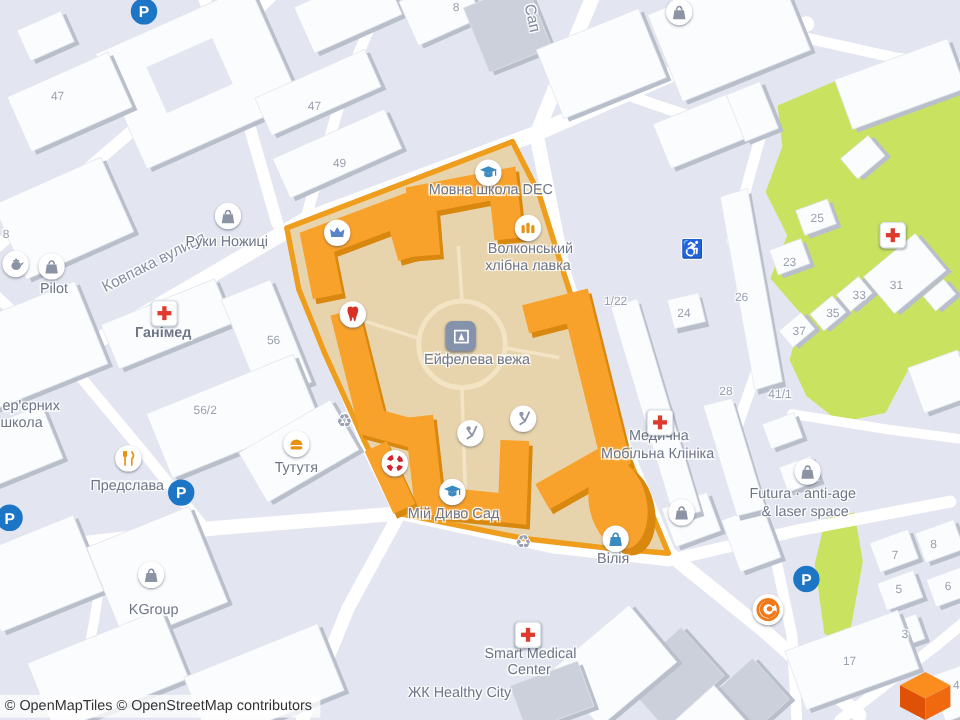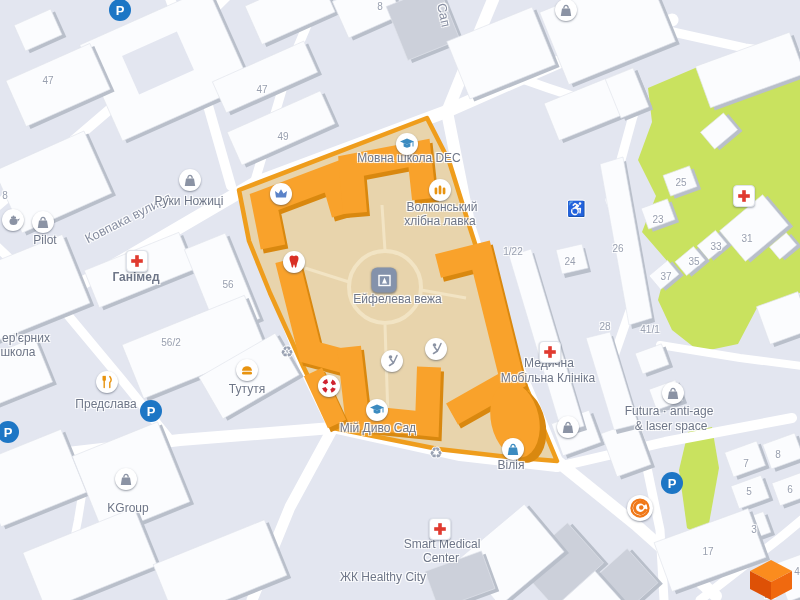--- a/index.html
+++ b/index.html
@@ -557,18 +557,21 @@
       </div>
       <div class="poi" style="left: 513px; top: 449px;">
         <div class="badge">
           <svg width="16" height="16" viewBox="-8 -8 16 16">
             <path d="M-4,-1.5 L4,-1.5 L5.2,6 L-5.2,6 Z" fill="var(--c-poi-blue)"></path>
             <path d="M-2.2,-1.5 C-2.2,-5.6 2.2,-5.6 2.2,-1.5" stroke="var(--c-poi-blue)" stroke-width="1.3" fill="none"></path>
           </svg>
         </div>
       </div>
     </div>
+  <div class="attribution">
+    <span>© OpenMapTiles © OpenStreetMap contributors</span>
+  </div>
   <svg class="cubelogo" viewBox="0 0 46 42">
     <polygon points="22,2 43,13 22,24 1,13" fill="#fb8c1e"></polygon>
     <polygon points="1,13 22,24 22,42 1,31" fill="#de5106"></polygon>
     <polygon points="43,13 43,31 22,42 22,24" fill="#f0690f"></polygon>
   </svg>
 </div>
 
 </body></html>

